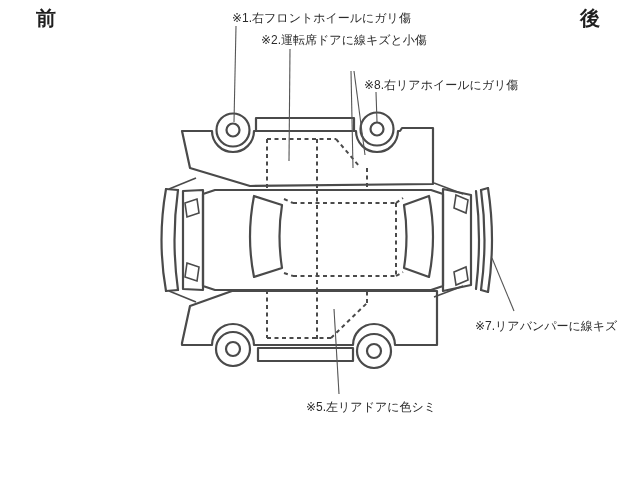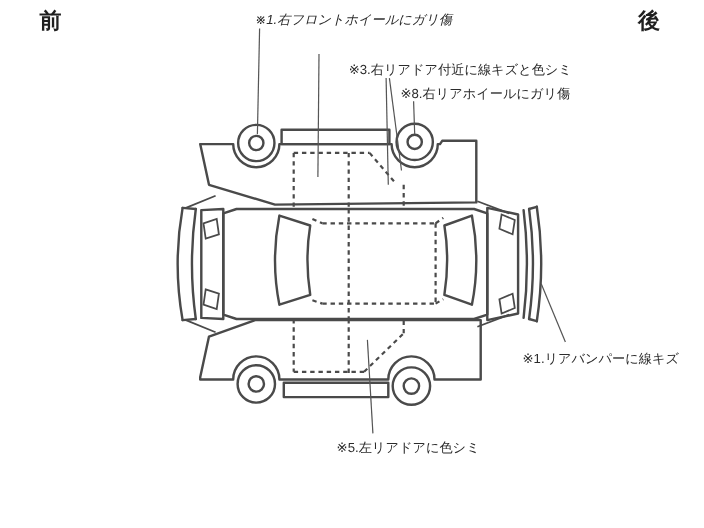--- a/index.html
+++ b/index.html
@@ -8,45 +8,45 @@
     font-family:"Liberation Sans","DejaVu Sans",sans-serif;color:#2b2b2b;
   }
   .orient{
     position:absolute;font-size:20px;font-weight:600;color:#1f1f1f;letter-spacing:0;
   }
   #front-label{left:36px;top:5px;}
   #rear-label{left:580px;top:5px;}
   .ann{
     position:absolute;font-size:12px;color:#2b2b2b;white-space:nowrap;line-height:13px;
   }
-  #ann-1{left:232px;top:12px;font-style:italic;}
+  #ann-1{left:232px;top:12px;}
   #ann-2{left:261px;top:34px;}
   #ann-3{left:317px;top:57px;}
   #ann-4{left:364px;top:79px;}
   #ann-5{left:306px;top:401px;}
   #ann-7{left:475px;top:320px;}
   svg{position:absolute;left:0;top:0;}
   .ln{stroke:#4a4a4a;fill:none;stroke-width:2.2;stroke-linejoin:round;stroke-linecap:round;}
   .thin{stroke:#4a4a4a;fill:none;stroke-width:1.6;}
   .dash{stroke:#4a4a4a;fill:none;stroke-width:2;stroke-dasharray:4 3.5;stroke-linecap:butt;}
   .leader{stroke:#555;fill:none;stroke-width:1.1;}
 </style>
 </head>
 <body>
 
 <div id="stage">
 
   <div id="front-label" class="orient">前</div>
   <div id="rear-label" class="orient">後</div>
 
   <div id="ann-1" class="ann">※1.右フロントホイールにガリ傷</div>
-  <div id="ann-3" class="ann">※3.右リアドア付近に線キズと色シミ</div>
+  <div id="ann-2" class="ann">※2.運転席ドアに線キズと小傷</div>
   <div id="ann-4" class="ann">※8.右リアホイールにガリ傷</div>
   <div id="ann-5" class="ann">※5.左リアドアに色シミ</div>
-  <div id="ann-7" class="ann">※1.リアバンパーに線キズ</div>
+  <div id="ann-7" class="ann">※7.リアバンパーに線キズ</div>
 
   <svg width="640" height="480" viewBox="0 0 640 480">
 
     <g>
       <path class="ln" d="M 182,131 L 212,131 A 21 21 0 0 0 254,131 L 356,131 A 21 21 0 0 0 398,131 L 400,131 L 402,128 L 433,128 L 433,184 L 250,186 L 190,168 Z"></path>
       <path class="ln" d="M 256,118 L 354,118 L 354,131 L 256,131 Z"></path>
       <g>
         <circle class="ln" cx="233" cy="130" r="16.5"></circle>
         <circle class="ln" cx="233" cy="130" r="6.5"></circle>
       </g>

